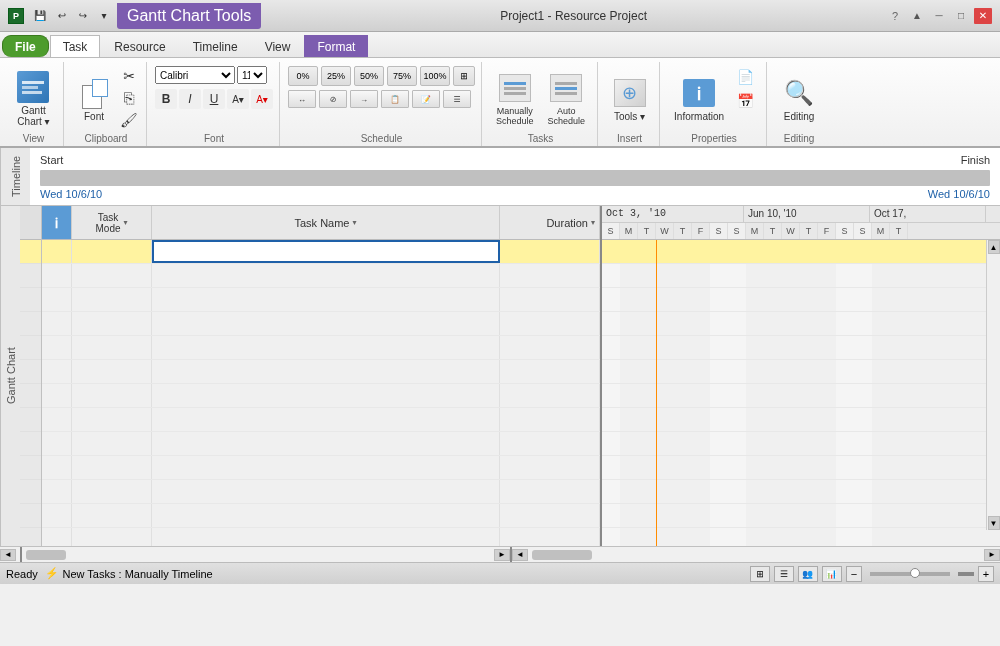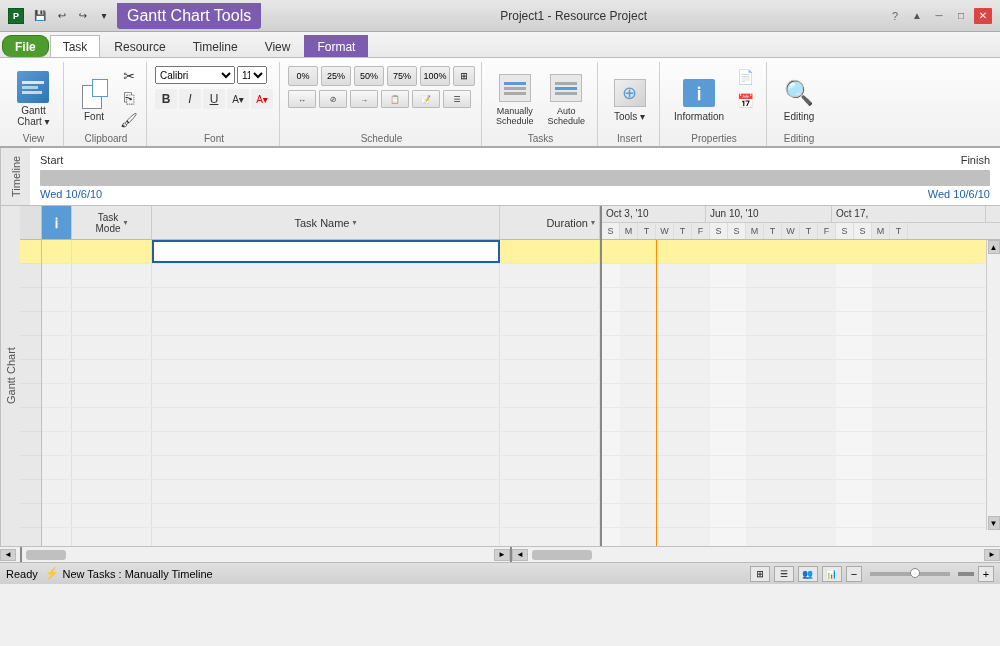--- a/index.html
+++ b/index.html
@@ -692,21 +692,21 @@
         <div class="td-cell td-mode"></div>
         <div class="td-cell td-name"></div>
         <div class="td-cell td-duration"></div>
       </div>
     </div>
   </div>
 
   <div id="gantt-chart-area">
     <div id="gantt-header">
       <div id="gantt-week-row">
-        <div class="week-cell" style="width:104px;">Oct 3, '10</div>
+        <div class="week-cell" style="width:142px;font-family:Liberation Mono, monospace;">Oct 3, '10</div>
         <div class="week-cell" style="width:126px;">Jun 10, '10</div>
         <div class="week-cell" style="flex:1;">Oct 17,</div>
         <div style="width:14px;background:#e8e8e8;"></div>
       </div>
       <div id="gantt-day-row">
 
         <div class="day-cell weekend">S</div>
         <div class="day-cell">M</div>
         <div class="day-cell">T</div>
         <div class="day-cell">W</div>

